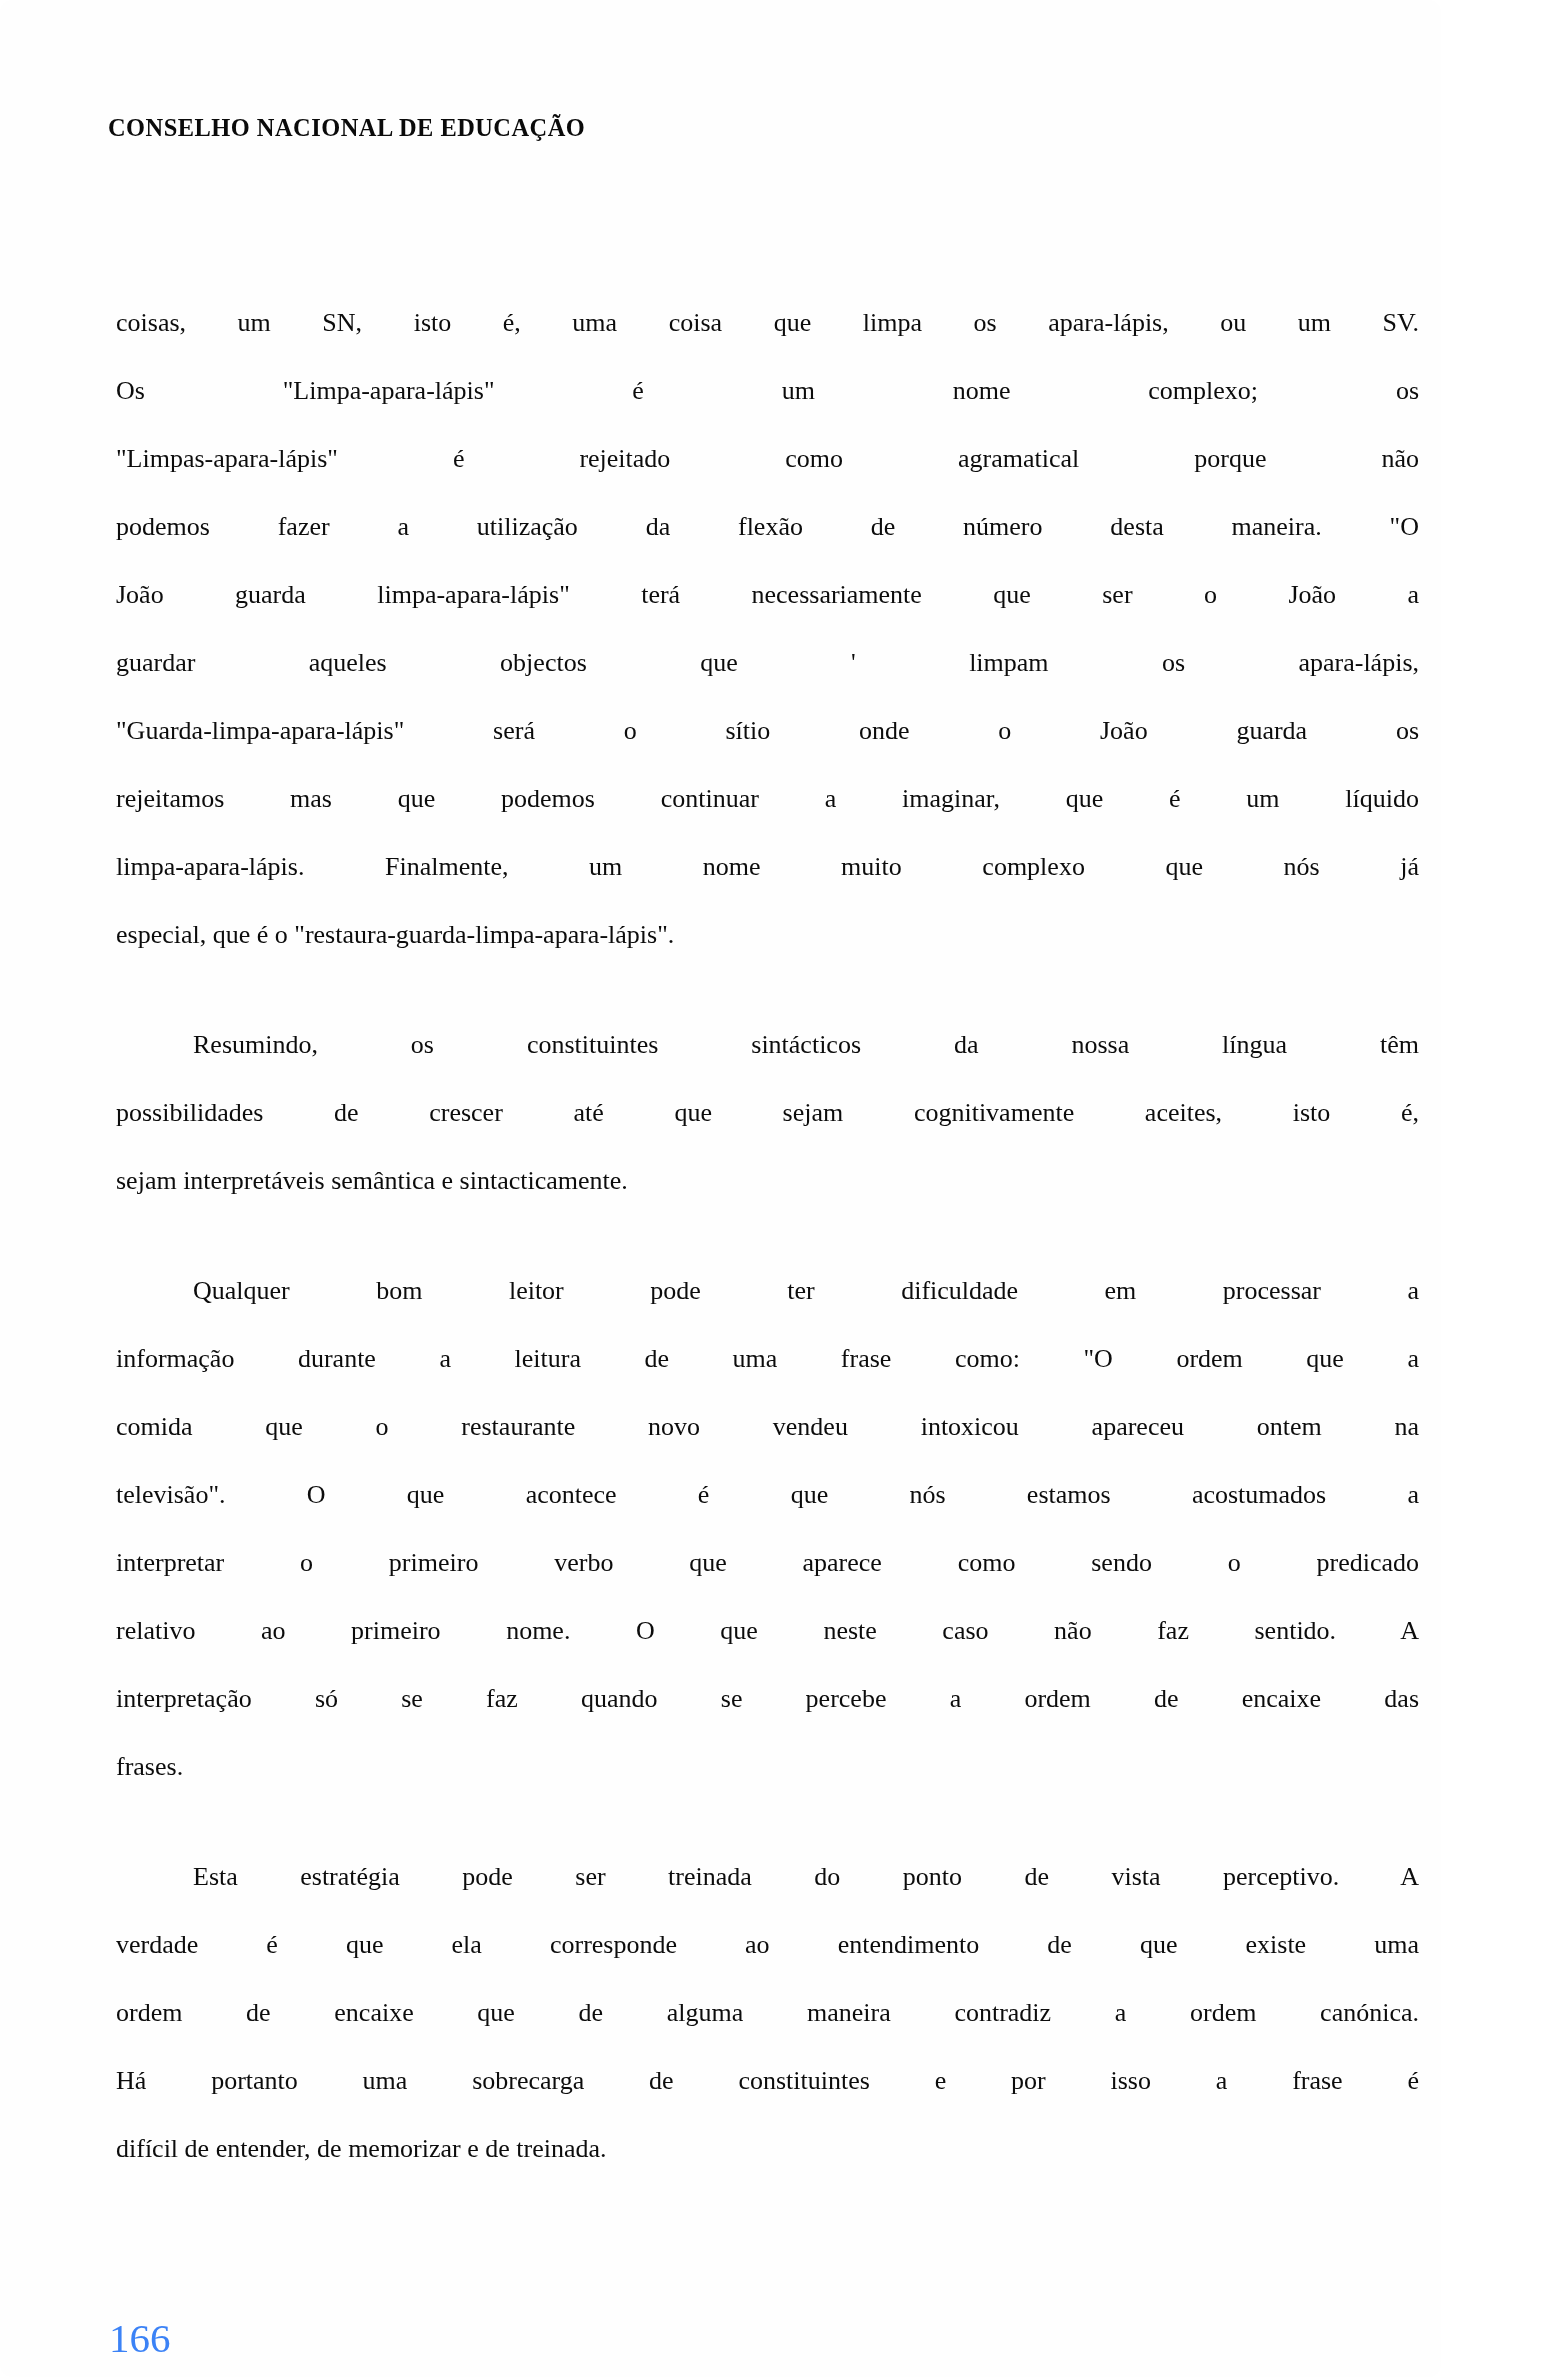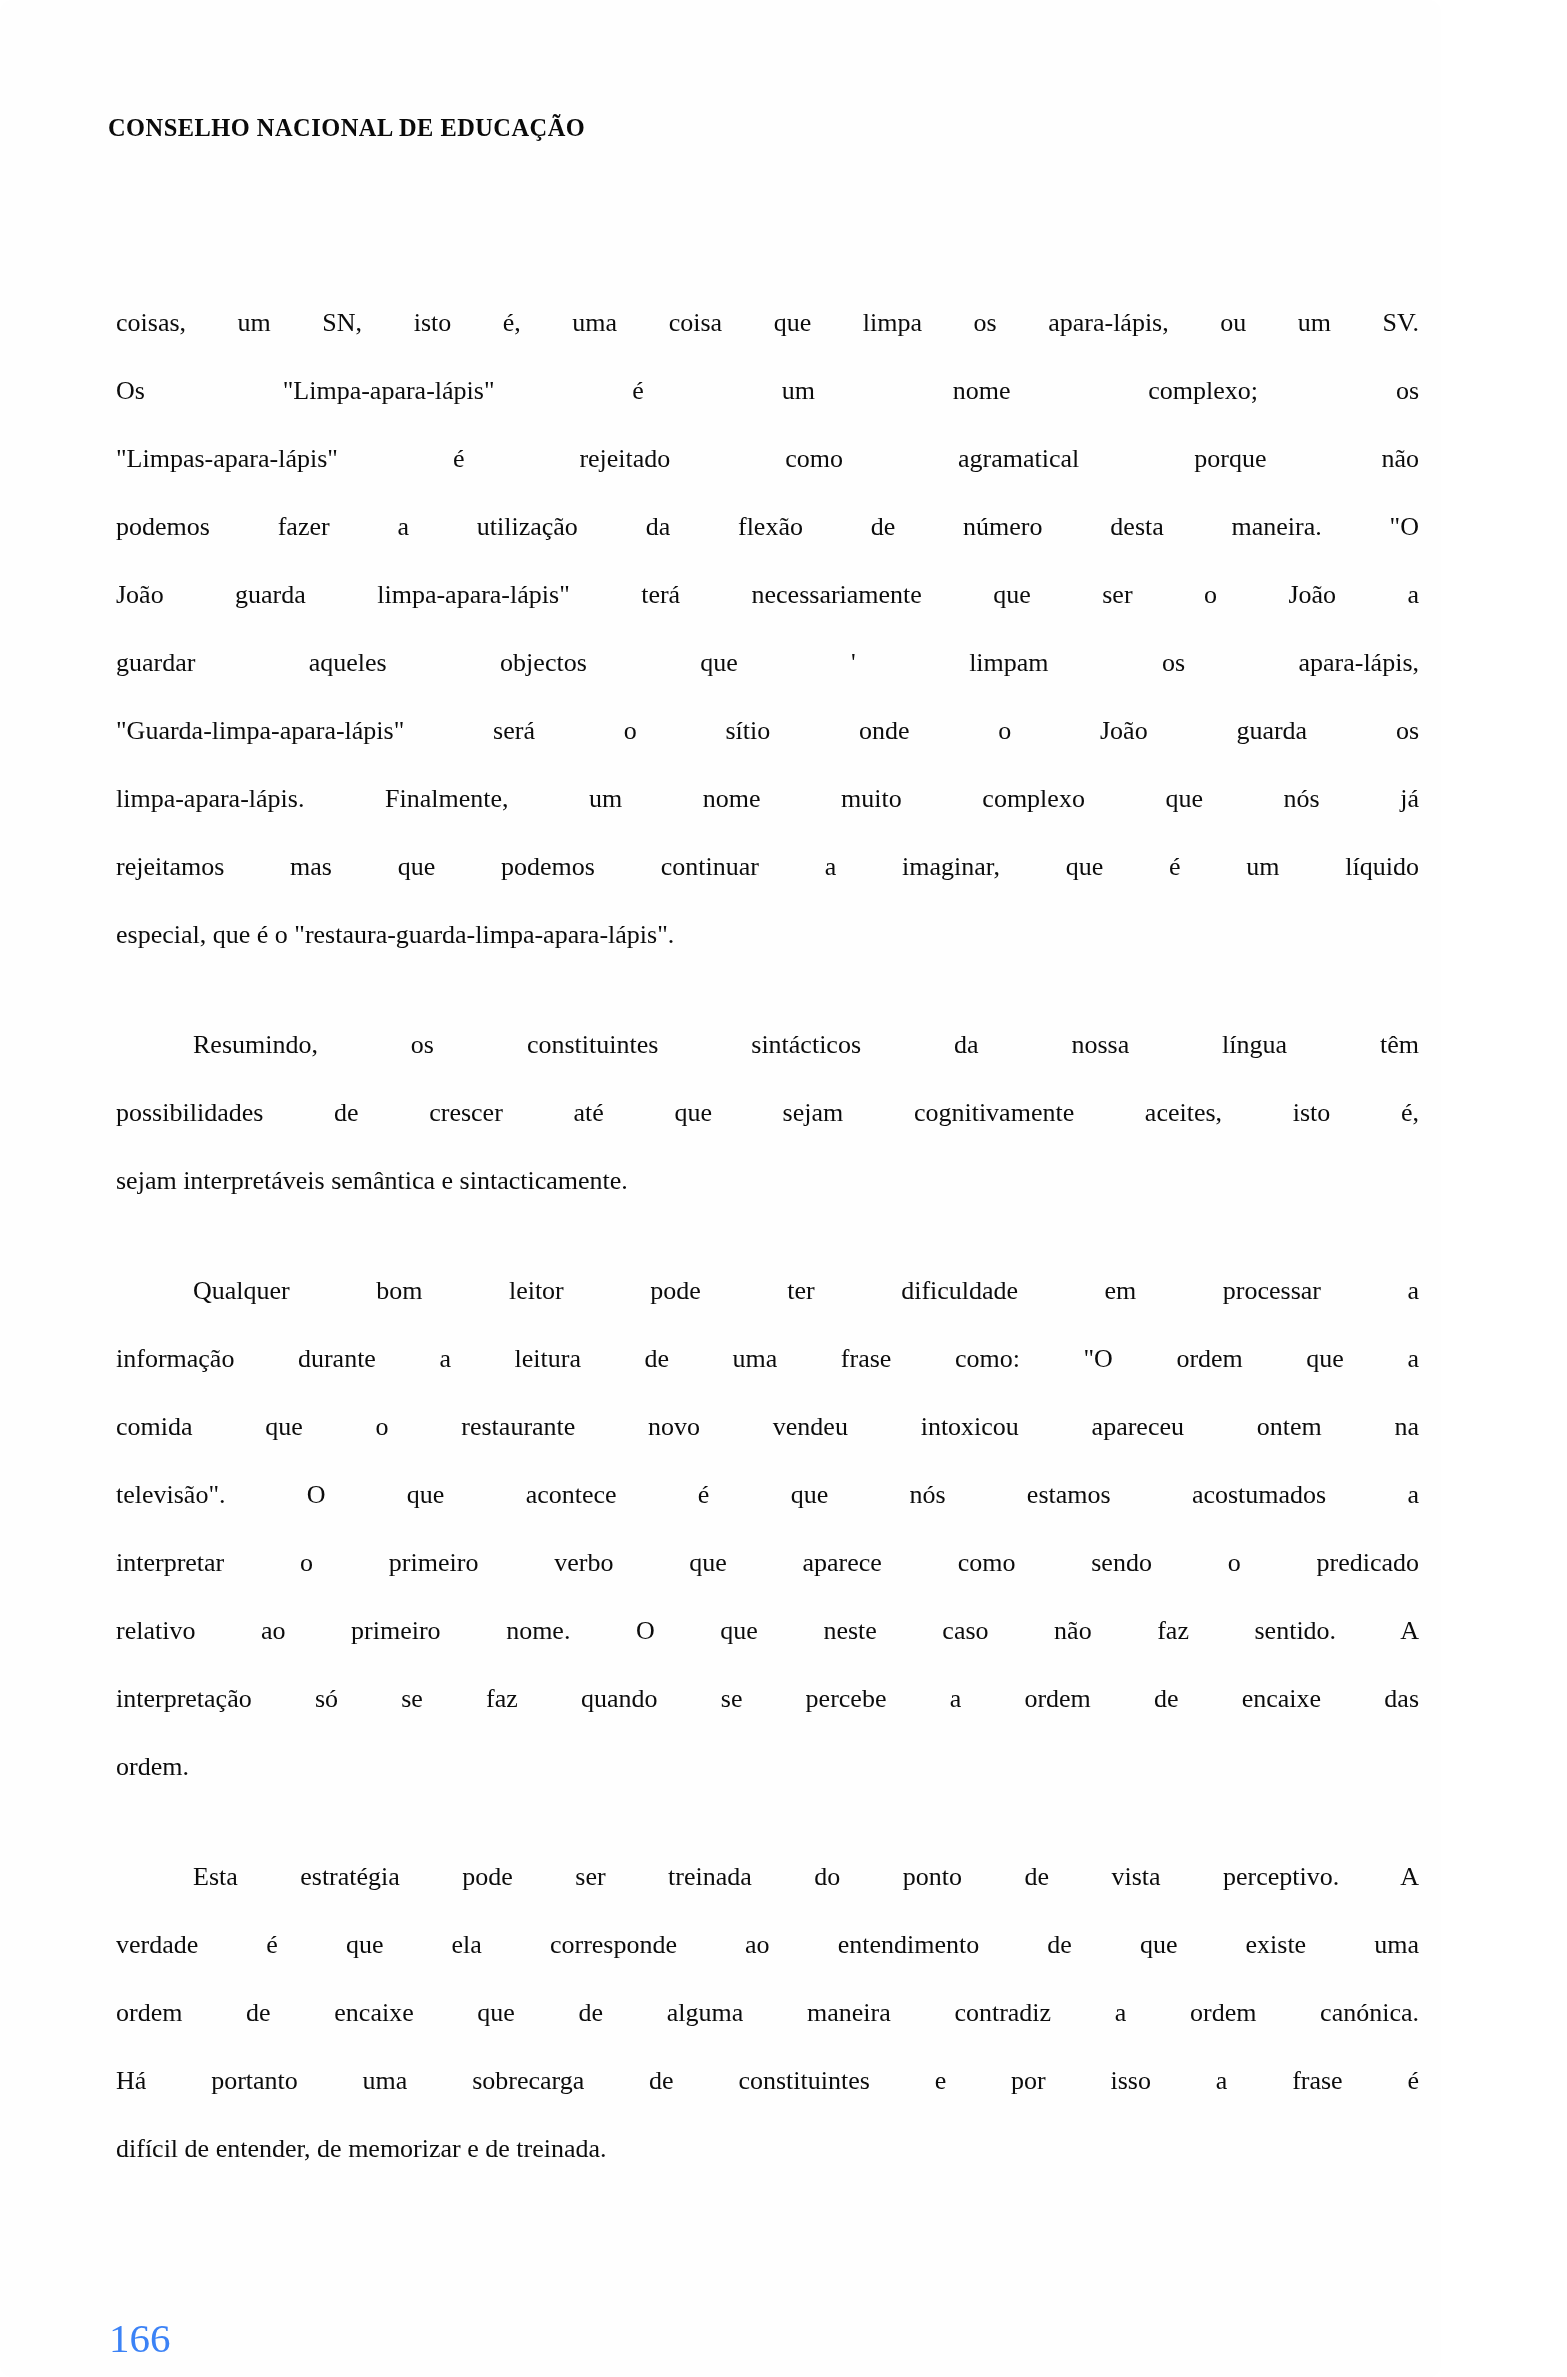--- a/index.html
+++ b/index.html
@@ -63,38 +63,38 @@
 
   <div class="text-block">
       <div class="paragraph">
         <div class="line">coisas, um SN, isto é, uma coisa que limpa os apara-lápis, ou um SV.</div>
         <div class="line">Os "Limpa-apara-lápis" é um nome complexo; os</div>
         <div class="line">"Limpas-apara-lápis" é rejeitado como agramatical porque não</div>
         <div class="line">podemos fazer a utilização da flexão de número desta maneira. "O</div>
         <div class="line">João guarda limpa-apara-lápis" terá necessariamente que ser o João a</div>
         <div class="line">guardar aqueles objectos que ' limpam os apara-lápis,</div>
         <div class="line">"Guarda-limpa-apara-lápis" será o sítio onde o João guarda os</div>
+        <div class="line">rejeitamos mas que podemos continuar a imaginar, que é um líquido</div>
         <div class="line">limpa-apara-lápis. Finalmente, um nome muito complexo que nós já</div>
-        <div class="line">rejeitamos mas que podemos continuar a imaginar, que é um líquido</div>
         <div class="line last">especial, que é o "restaura-guarda-limpa-apara-lápis".</div>
       </div>
       <div class="paragraph">
         <div class="line indent">Resumindo, os constituintes sintácticos da nossa língua têm</div>
         <div class="line">possibilidades de crescer até que sejam cognitivamente aceites, isto é,</div>
         <div class="line last">sejam interpretáveis semântica e sintacticamente.</div>
       </div>
       <div class="paragraph">
         <div class="line indent">Qualquer bom leitor pode ter dificuldade em processar a</div>
         <div class="line">informação durante a leitura de uma frase como: "O ordem que a</div>
         <div class="line">comida que o restaurante novo vendeu intoxicou apareceu ontem na</div>
         <div class="line">televisão". O que acontece é que nós estamos acostumados a</div>
         <div class="line">interpretar o primeiro verbo que aparece como sendo o predicado</div>
         <div class="line">relativo ao primeiro nome. O que neste caso não faz sentido. A</div>
         <div class="line">interpretação só se faz quando se percebe a ordem de encaixe das</div>
-        <div class="line last">ordem.</div>
+        <div class="line last">frases.</div>
       </div>
       <div class="paragraph">
         <div class="line indent">Esta estratégia pode ser treinada do ponto de vista perceptivo. A</div>
         <div class="line">verdade é que ela corresponde ao entendimento de que existe uma</div>
         <div class="line">ordem de encaixe que de alguma maneira contradiz a ordem canónica.</div>
         <div class="line">Há portanto uma sobrecarga de constituintes e por isso a frase é</div>
         <div class="line last">difícil de entender, de memorizar e de treinada.</div>
       </div>
     </div>
 

